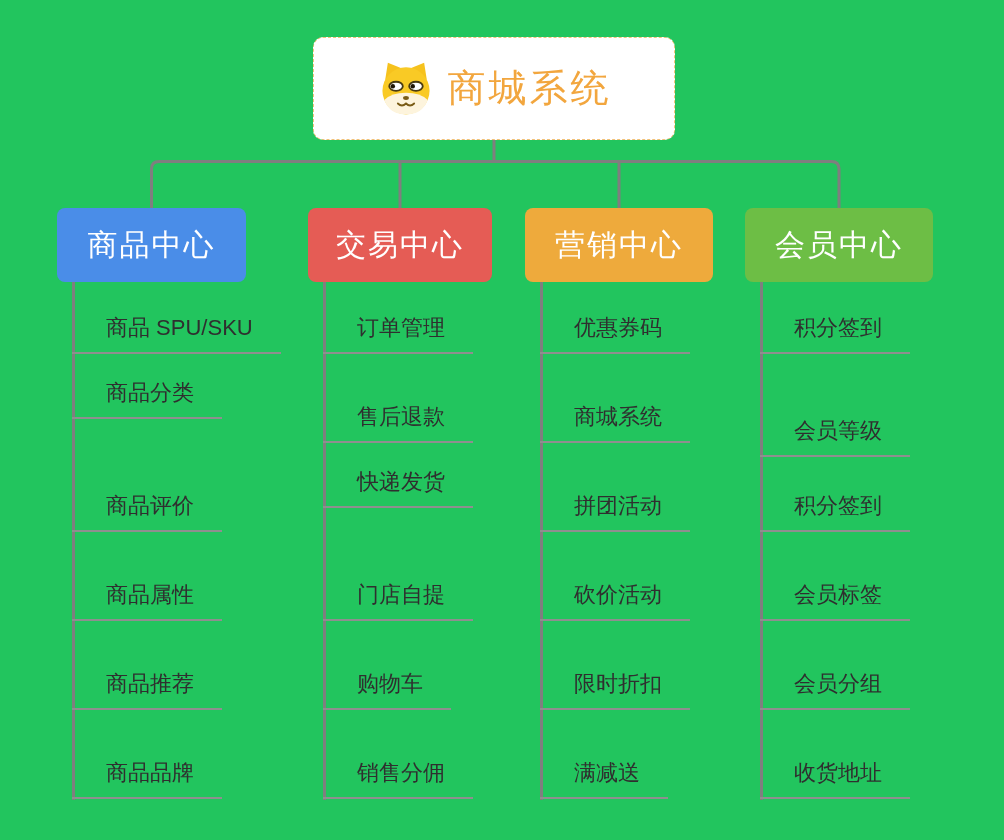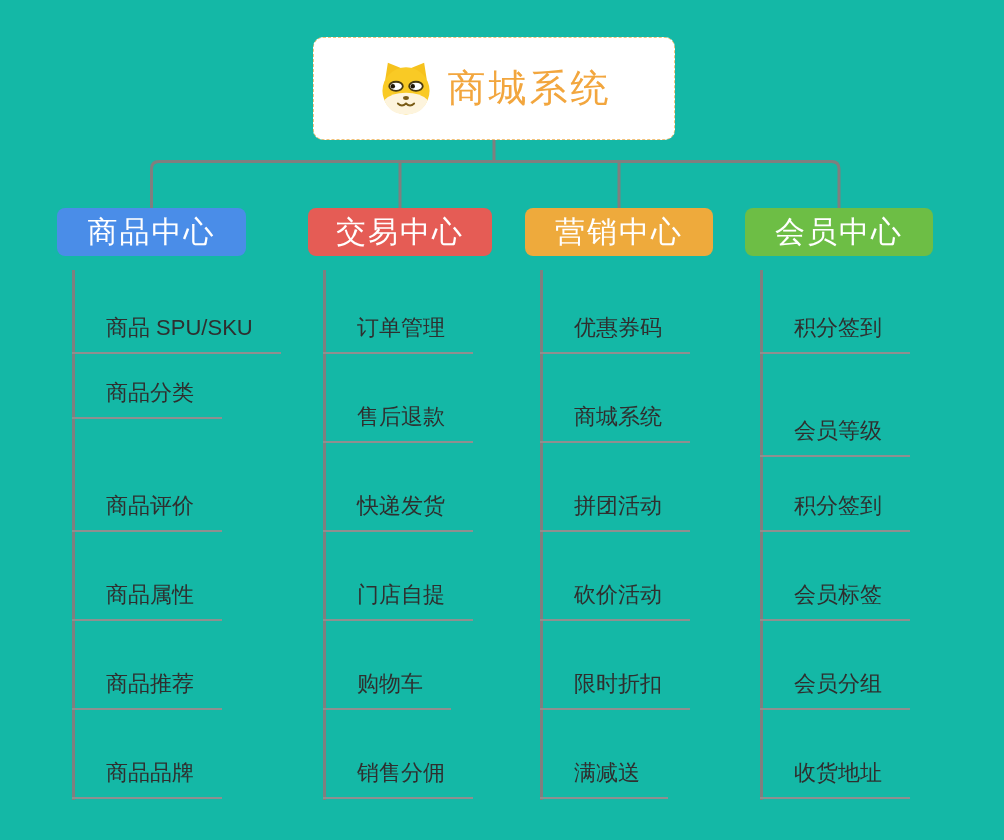--- a/index.html
+++ b/index.html
@@ -4,21 +4,21 @@
 <style>
   html, body { margin: 0; padding: 0; }
   body {
     font-family: "Liberation Sans", "DejaVu Sans", sans-serif;
     background: #f8f8f8;
   }
   #stage {
     position: relative;
     width: 1004px;
     height: 840px;
-    background: #14b8a6;
+    background: #22c55e;
     overflow: hidden;
   }
   #connectors {
     position: absolute;
     left: 0; top: 0;
     width: 1004px; height: 840px;
     pointer-events: none;
   }
   .root-node {
     position: absolute;
@@ -37,21 +37,21 @@
   .root-title {
     font-size: 38px;
     letter-spacing: 3px;
     color: #f2a63e;
     white-space: nowrap;
   }
   .dog-icon { width: 58px; height: 58px; flex: 0 0 auto; }
   .branch-box {
     position: absolute;
     top: 208px;
-    height: 48px;
+    height: 74px;
     border-radius: 8px;
     display: flex;
     align-items: center;
     justify-content: center;
     color: #ffffff;
     font-size: 30px;
     letter-spacing: 2px;
     white-space: nowrap;
     cursor: pointer;
   }
@@ -99,21 +99,21 @@
       <div class="child-item" style="left: 72px; top: 378px;">商品分类</div>
       <div class="child-item" style="left: 72px; top: 491px;">商品评价</div>
       <div class="child-item" style="left: 72px; top: 580px;">商品属性</div>
       <div class="child-item" style="left: 72px; top: 669px;">商品推荐</div>
       <div class="child-item" style="left: 72px; top: 758px;">商品品牌</div>
       <div class="branch-box" style="left: 308px; width: 184px; background: rgb(229, 92, 85);">
         <span>交易中心</span>
       </div>
       <div class="child-item" style="left: 323px; top: 313px;">订单管理</div>
       <div class="child-item" style="left: 323px; top: 402px;">售后退款</div>
-      <div class="child-item" style="left: 323px; top: 491px;">快递发货</div>
+      <div class="child-item" style="left: 323px; top: 467px;">快递发货</div>
       <div class="child-item" style="left: 323px; top: 580px;">门店自提</div>
       <div class="child-item" style="left: 323px; top: 669px;">购物车</div>
       <div class="child-item" style="left: 323px; top: 758px;">销售分佣</div>
       <div class="branch-box" style="left: 525px; width: 188px; background: rgb(238, 170, 60);">
         <span>营销中心</span>
       </div>
       <div class="child-item" style="left: 540px; top: 313px;">优惠券码</div>
       <div class="child-item" style="left: 540px; top: 402px;">商城系统</div>
       <div class="child-item" style="left: 540px; top: 491px;">拼团活动</div>
       <div class="child-item" style="left: 540px; top: 580px;">砍价活动</div>

